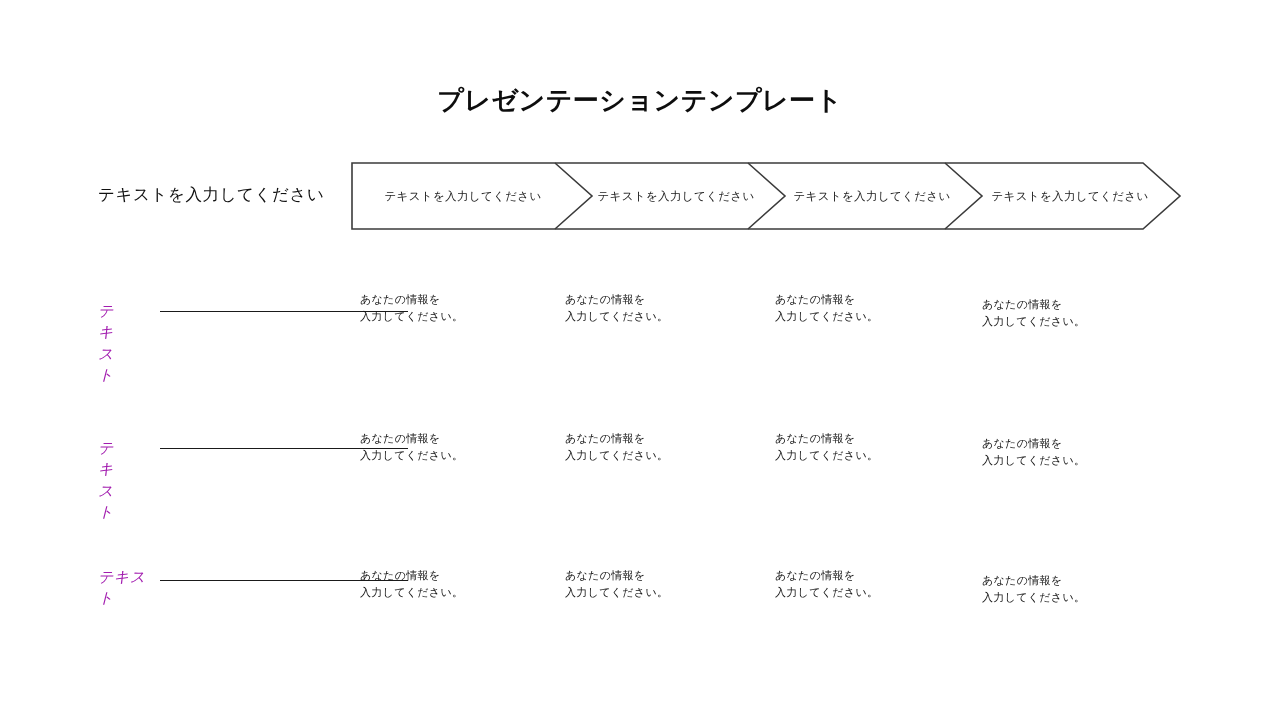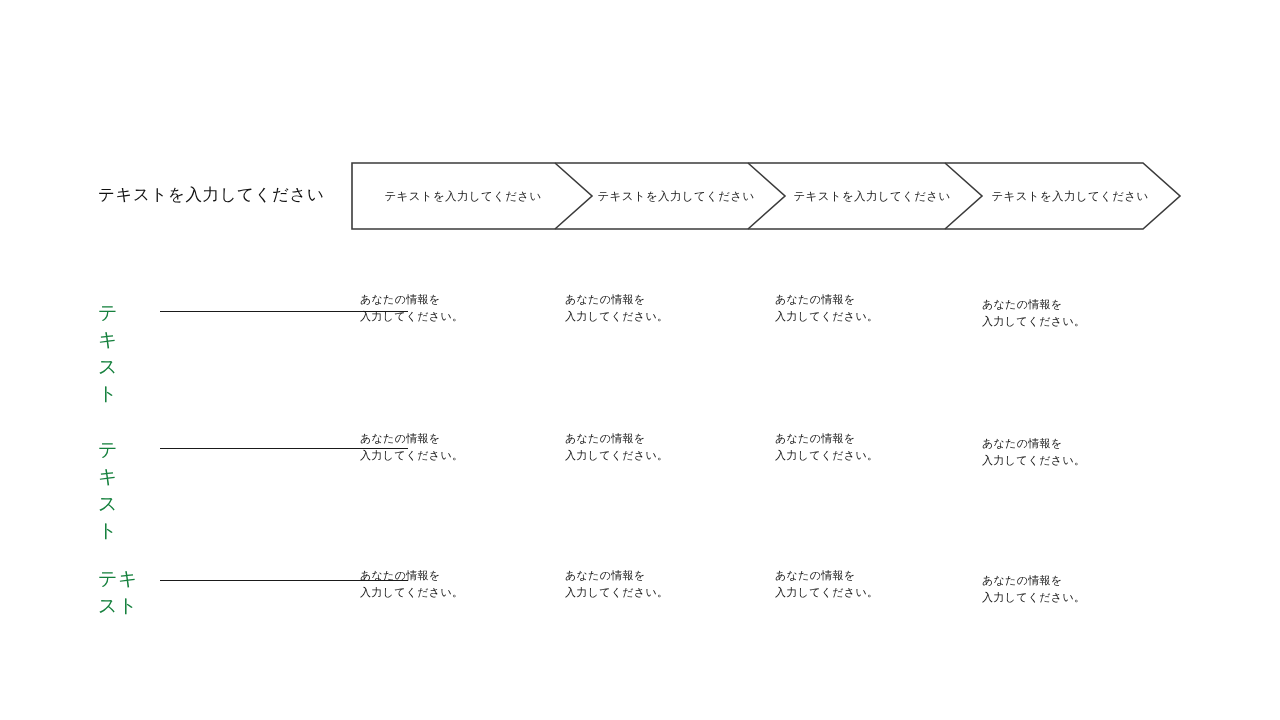--- a/index.html
+++ b/index.html
@@ -90,24 +90,25 @@
 
   
   .row-head {
     position: absolute;
     left: 98px;
   }
   .row-head .rh-text {
     position: absolute;
     left: 0;
     top: 0;
-    font-size: 19px;
+    font-size: 15px;
     letter-spacing: 0.5px;
-    color: #15803d;
+    color: #a21caf;
     line-height: 1.42;
+    font-style: italic;
   }
   .row-head .rh-rule {
     position: absolute;
     background: #1a1a1a;
     height: 1px;
   }
   .row-head.narrow .rh-text {
     width: 56px;
     word-break: break-all;
   }
@@ -120,20 +121,21 @@
     letter-spacing: 0.3px;
     color: #151515;
     white-space: pre-line;
   }
 </style>
 </head>
 <body>
 
 <div class="slide">
 
+  <div class="slide-title">プレゼンテーションテンプレート</div>
 
   <div class="chevron-row-label">テキストを入力してください</div>
 
   <div class="chevron-band">
     <svg viewBox="0 0 848 92" preserveAspectRatio="none" aria-hidden="true">
 
       <path class="chev-shape" d="M 8,13 L 799,13 L 836,46 L 799,79 L 8,79 Z"></path>
 
       <path class="chev-divider" d="M 211,13 L 248,46 L 211,79"></path>
       <path class="chev-divider" d="M 404,13 L 441,46 L 404,79"></path>

